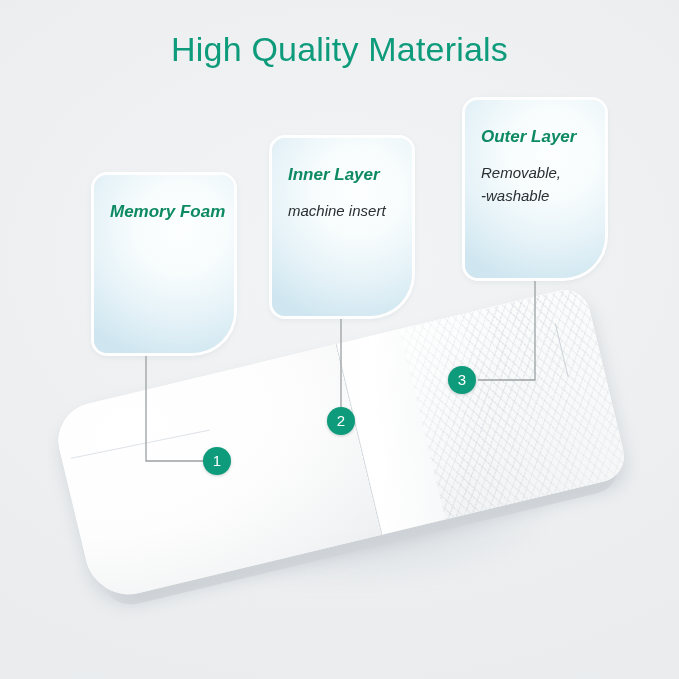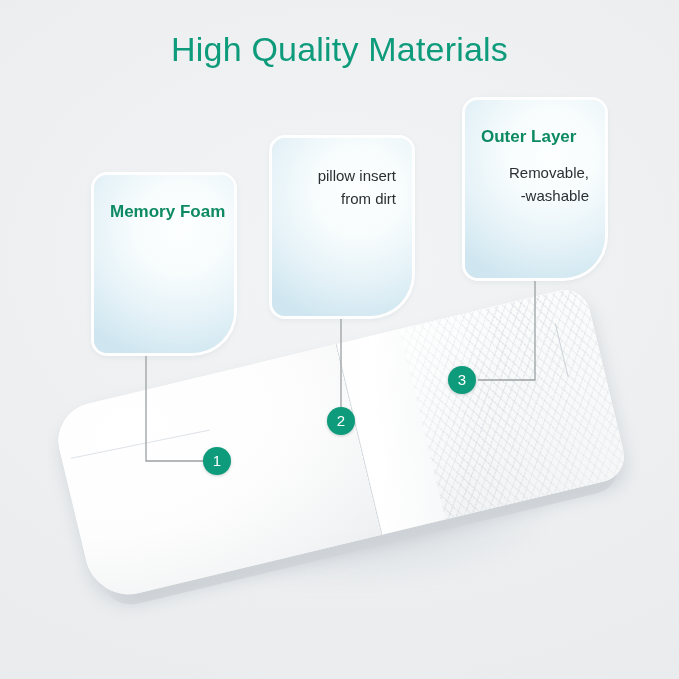--- a/index.html
+++ b/index.html
@@ -176,40 +176,41 @@
     width: 140px;
     height: 178px;
     box-sizing: border-box;
     padding: 26px 16px 14px 16px;
     border-radius: 13px 13px 42px 13px;
     background:
       radial-gradient(95% 75% at 62% 30%, #fdffff 0%, #f7fcfd 35%, #e3f1f7 72%, #cfe6f0 100%);
     box-shadow:
       0 0 0 3px rgba(255,255,255,0.95),
       0 2px 7px rgba(150,170,182,0.30);
+    font-style: italic;
   }
   #callout-1 { left: 94px;  top: 175px; }
   #callout-2 { left: 272px; top: 138px; }
   #callout-3 { left: 465px; top: 100px; }
 
   .callout-title {
     font-size: 17px;
     line-height: 21px;
     font-weight: bold;
     color: #0d8a62;
     margin: 0 0 14px 0;
     white-space: nowrap;
   }
   .callout-body {
     font-size: 15px;
     line-height: 23px;
     color: #2a2f33;
     font-weight: 400;
   }
-  .callout-body span { display: block; white-space: nowrap; text-align: right; }
+  .callout-body span { display: block; white-space: nowrap; }
 </style>
 </head>
 <body>
 
 <div id="scene">
 
   <div class="page-title">High Quality Materials</div>
 
   <div class="pillow-stage">
     <div class="pillow-shadow"></div>
@@ -235,23 +236,23 @@
 
   <div class="marker" id="marker-1">1</div>
   <div class="marker" id="marker-2">2</div>
   <div class="marker" id="marker-3">3</div>
 
   <div class="callout" id="callout-1">
     <div class="callout-title">Memory Foam</div>
   </div>
 
   <div class="callout" id="callout-2">
+    <div class="callout-title">Inner Layer</div>
     <div class="callout-body">
-      <span>pillow insert</span>
-      <span>from dirt</span>
+      <span>machine insert</span>
     </div>
   </div>
 
   <div class="callout" id="callout-3">
     <div class="callout-title">Outer Layer</div>
     <div class="callout-body">
       <span>Removable,</span>
       <span>-washable</span>
     </div>
   </div>

